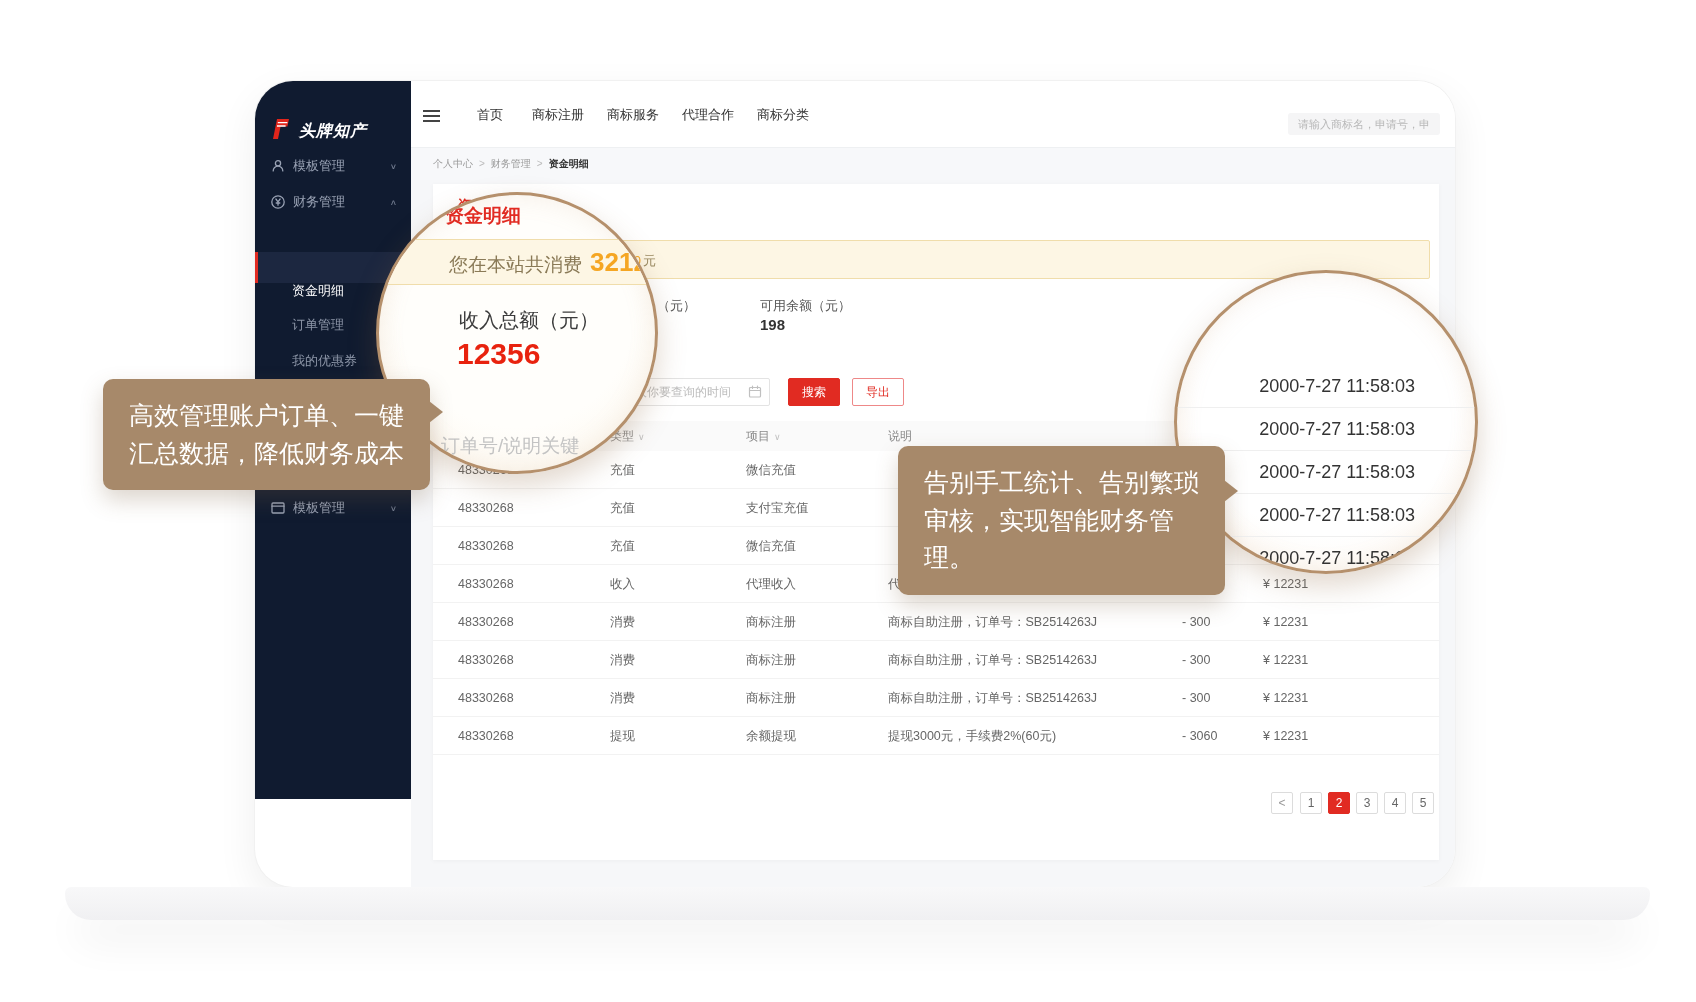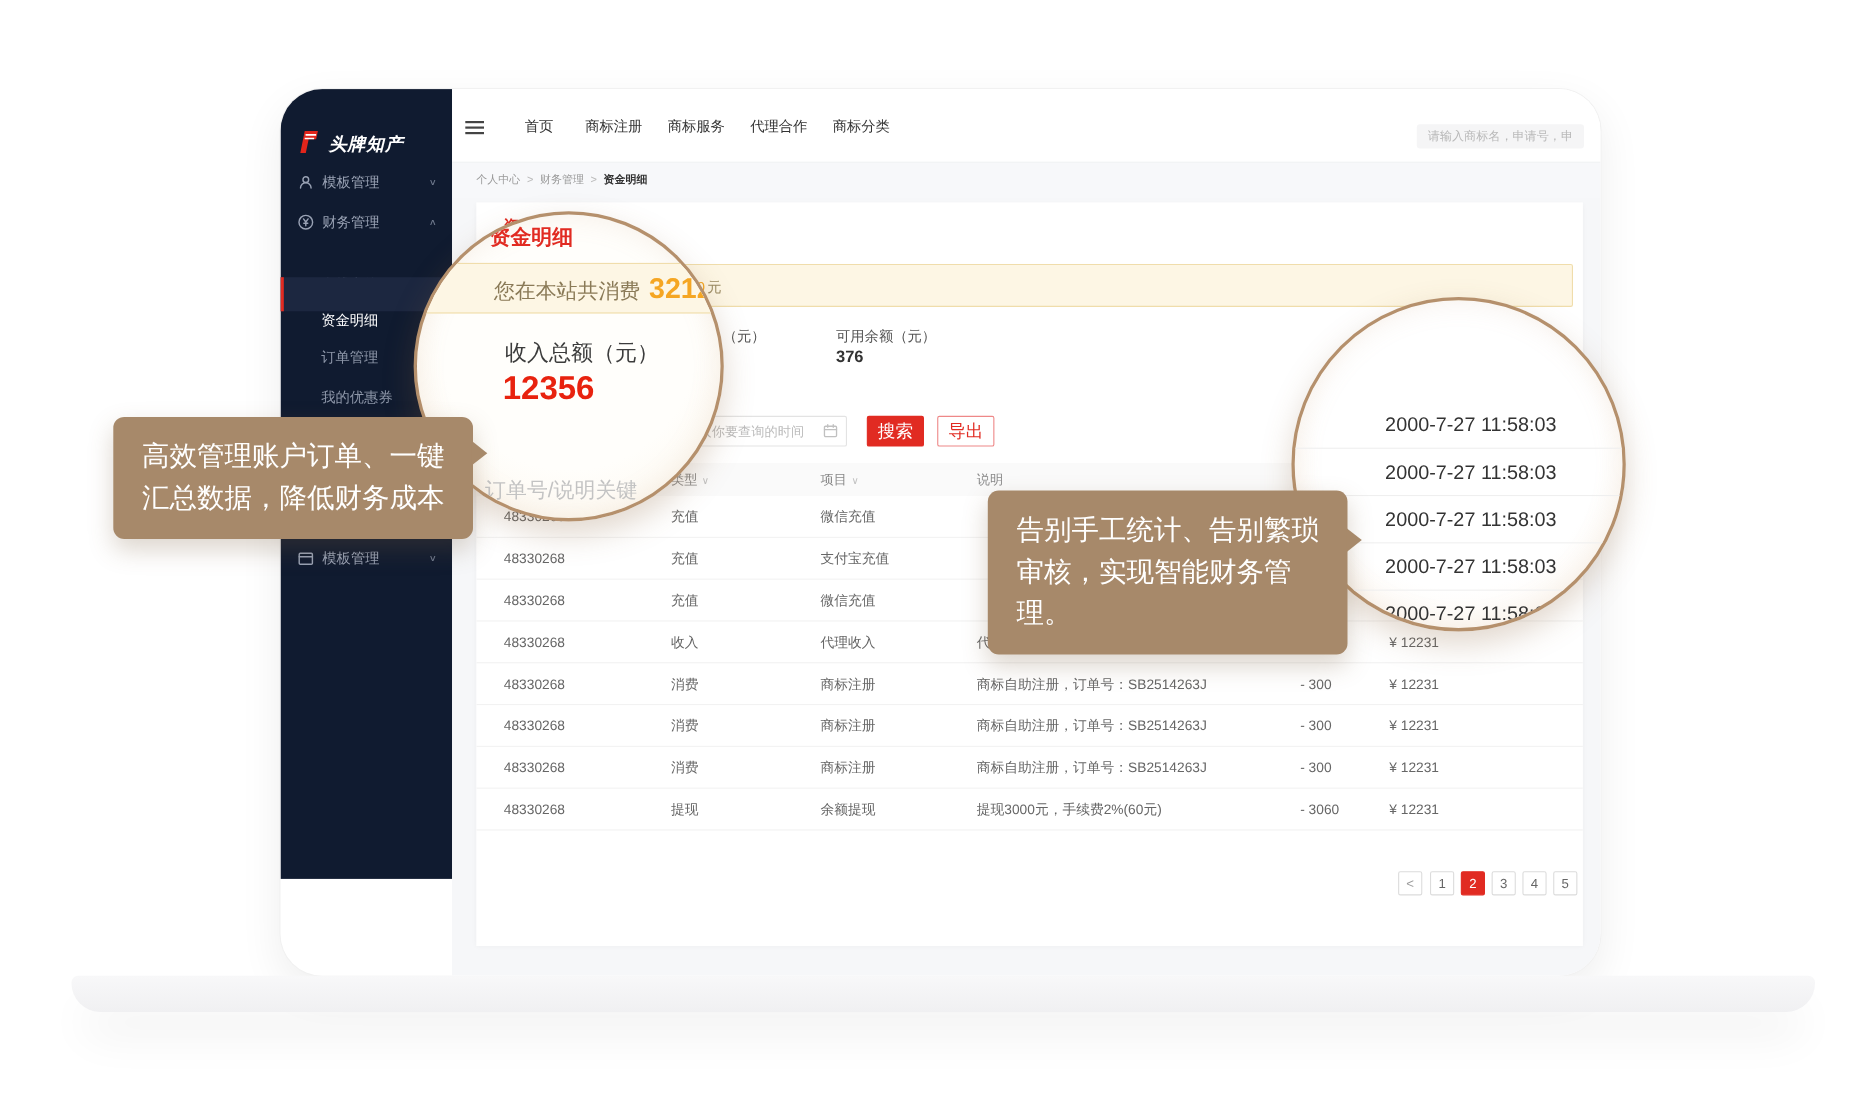--- a/index.html
+++ b/index.html
@@ -64,21 +64,21 @@
 
   .stat-label { position:absolute; font-size:13px; color:#555; }
   .stat-value { position:absolute; font-weight:bold; color:#333; }
   .stat-value.red { color:#e8220e; font-size:22px; }
 
   .date-input { position:absolute; left:179px; top:194px; width:158px; height:28px;
     border:1px solid #e3e3e3; border-radius:2px; background:#fff; font-size:12px; color:#666;
     padding:0 26px 0 10px; font-family:"Liberation Sans", sans-serif; }
   .date-input::placeholder { color:#bcbcbc; }
   .cal-ico { position:absolute; left:315px; top:201px; width:14px; height:14px; cursor:pointer; }
-  .btn { position:absolute; top:194px; width:52px; height:28px; font-size:16px; border-radius:2px;
+  .btn { position:absolute; top:194px; width:52px; height:28px; font-size:12px; border-radius:2px;
     cursor:pointer; font-family:"Liberation Sans", sans-serif; }
   .btn-search { left:355px; background:#e12b22; color:#fff; border:1px solid #e12b22; }
   .btn-export { left:419px; background:#fff; color:#e12b22; border:1px solid #e88; }
 
   
   .thead { position:absolute; left:0; top:237px; width:1006px; height:30px; background:#fafafa;
     font-size:12px; color:#8a8a8a; line-height:30px; }
   .caret { font-size:9px; color:#c0c0c0; margin-left:4px; cursor:pointer; }
   .trow { position:absolute; left:0; width:1006px; height:38px; line-height:38px;
     border-bottom:1px solid #f2f2f2; font-size:12.5px; color:#666; }
@@ -225,21 +225,21 @@
       <div class="tab">资金明细</div>
 
       <div class="banner">
         <span>您在本站共消费</span><span class="hl">32124</span><span class="mid">大</span><span class="hl2">820</span><span>元</span>
       </div>
 
       <div class="stat-label" style="left:25px; top:113px">收入总额（元）</div>
       <div class="stat-value red" style="left:25px; top:130px">12356</div>
       <div class="stat-label" style="left:224px; top:113px">（元）</div>
       <div class="stat-label" style="left:327px; top:113px">可用余额（元）</div>
-      <div class="stat-value" style="left:327px; top:132px; font-size:15px">376</div>
+      <div class="stat-value" style="left:327px; top:132px; font-size:15px">198</div>
 
       <input class="date-input" type="text" placeholder="输入你要查询的时间" style="">
       <span class="cal-ico">
         <svg class="gray" width="14" height="14" viewBox="0 0 14 14">
             <rect x="1.5" y="2.5" width="11" height="9.5" rx="1"></rect>
             <path d="M1.5 5.5 H12.5 M4.5 1 V3.5 M9.5 1 V3.5"></path>
           </svg>
       </span>
       <button class="btn btn-search">搜索</button>
       <button class="btn btn-export">导出</button>

